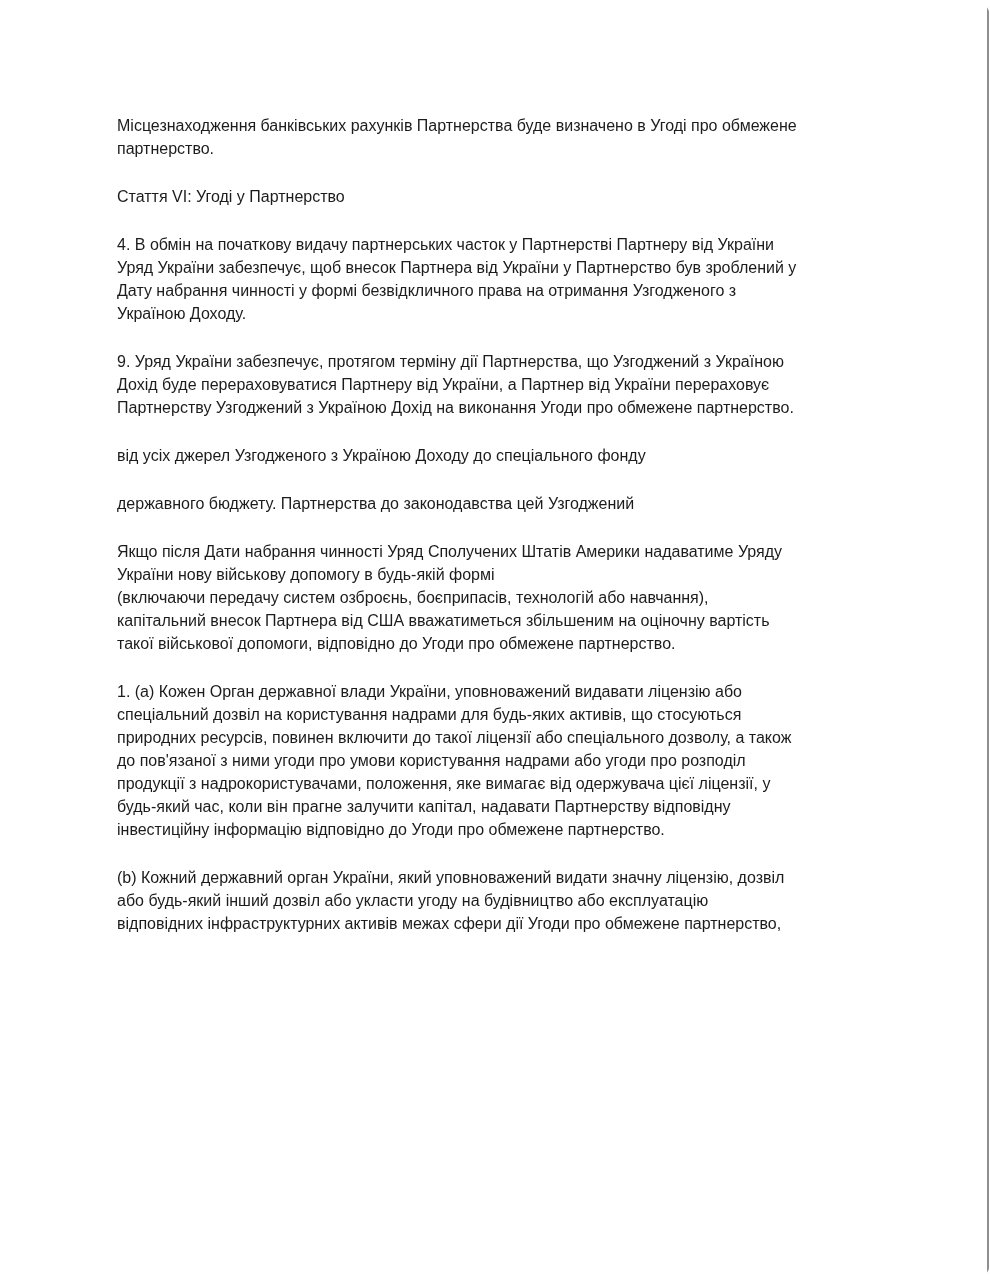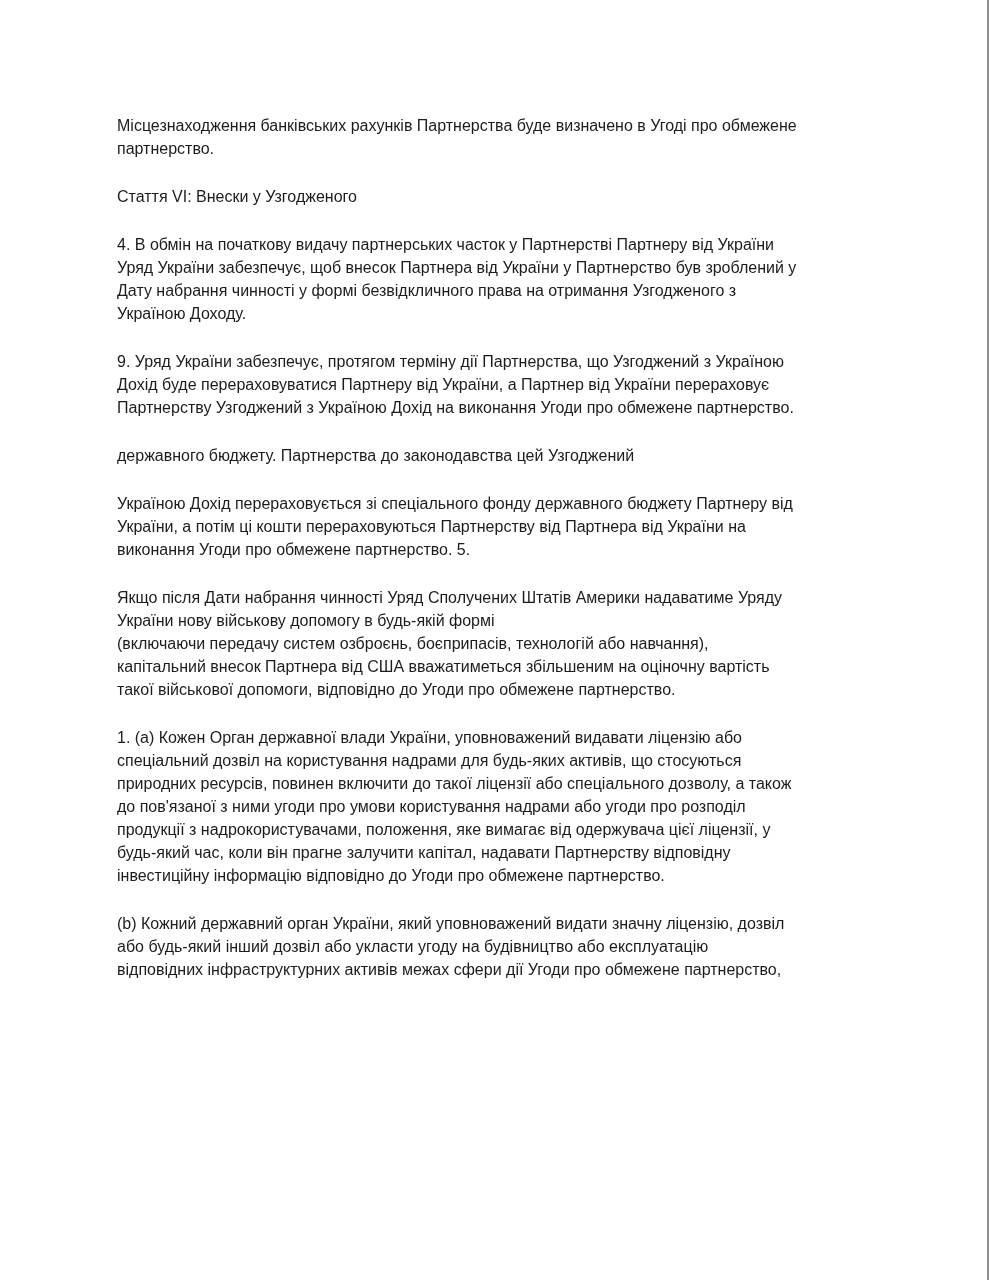--- a/index.html
+++ b/index.html
@@ -7,20 +7,21 @@
     padding: 0;
     background: #ffffff;
   }
   .page {
     position: relative;
     width: 990px;
     height: 1280px;
     background: #ffffff;
     overflow: hidden;
     font-family: "Liberation Sans", "DejaVu Sans", sans-serif;
+    border-radius: 17px;
   }
   .content {
     position: absolute;
     left: 117px;
     top: 114px;
     width: 845px;
     color: #1c1c1c;
   }
   .para {
     margin: 0 0 25px 0;
@@ -38,32 +39,30 @@
     background: #8f8f8f;
   }
 </style>
 </head>
 <body>
 
 <div class="page">
   <div class="content">
       <p class="para">Місцезнаходження банківських рахунків Партнерства буде визначено в Угоді про обмежене
 партнерство.</p>
-      <p class="para">Стаття VI: Внески у Узгодженого</p>
+      <p class="para">Стаття VI: Угоді у Партнерство</p>
       <p class="para">4. В обмін на початкову видачу партнерських часток у Партнерстві Партнеру від України
 Уряд України забезпечує, щоб внесок Партнера від України у Партнерство був зроблений у
 Дату набрання чинності у формі безвідкличного права на отримання Узгодженого з
 Україною Доходу.</p>
       <p class="para">9. Уряд України забезпечує, протягом терміну дії Партнерства, що Узгоджений з Україною
 Дохід буде перераховуватися Партнеру від України, а Партнер від України перераховує
 Партнерству Узгоджений з Україною Дохід на виконання Угоди про обмежене партнерство.</p>
+      <p class="para">від усіх джерел Узгодженого з Україною Доходу до спеціального фонду</p>
       <p class="para">державного бюджету. Партнерства до законодавства цей Узгоджений</p>
-      <p class="para">Україною Дохід перераховується зі спеціального фонду державного бюджету Партнеру від
-України, а потім ці кошти перераховуються Партнерству від Партнера від України на
-виконання Угоди про обмежене партнерство. 5.</p>
       <p class="para">Якщо після Дати набрання чинності Уряд Сполучених Штатів Америки надаватиме Уряду
 України нову військову допомогу в будь-якій формі
 (включаючи передачу систем озброєнь, боєприпасів, технологій або навчання),
 капітальний внесок Партнера від США вважатиметься збільшеним на оціночну вартість
 такої військової допомоги, відповідно до Угоди про обмежене партнерство.</p>
       <p class="para">1. (а) Кожен Орган державної влади України, уповноважений видавати ліцензію або
 спеціальний дозвіл на користування надрами для будь-яких активів, що стосуються
 природних ресурсів, повинен включити до такої ліцензії або спеціального дозволу, а також
 до пов'язаної з ними угоди про умови користування надрами або угоди про розподіл
 продукції з надрокористувачами, положення, яке вимагає від одержувача цієї ліцензії, у

